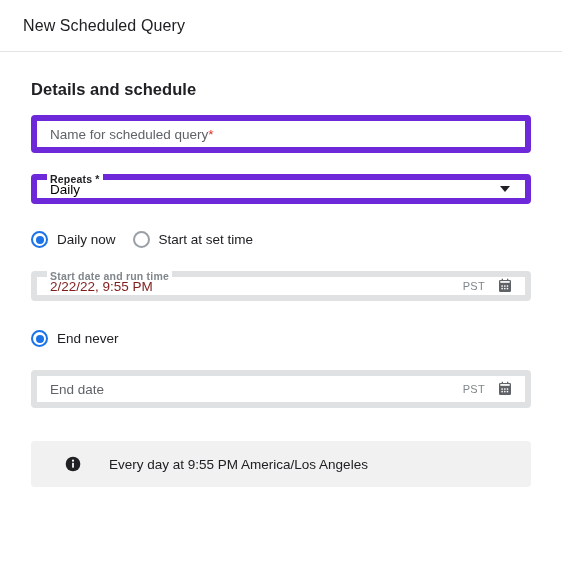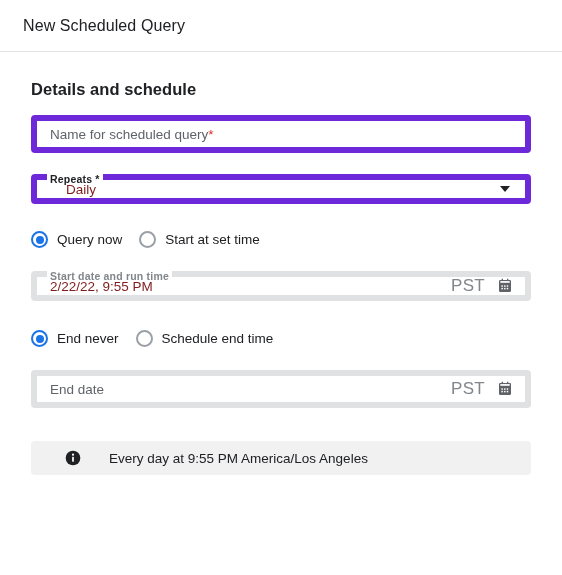--- a/index.html
+++ b/index.html
@@ -91,21 +91,21 @@
     color: #d93025;
     font-size: 13.5px;
   }
   .field-trailing {
     margin-left: auto;
     display: flex;
     align-items: center;
     gap: 12px;
   }
   .tz-label {
-    font-size: 17px;
+    font-size: 11px;
     color: #80868b;
     letter-spacing: 0.3px;
   }
 
   .name-field { margin-top: 16px; }
   .repeats-field { margin-top: 21px; }
   .start-field { margin-top: 0; }
   .end-field { margin-top: 0; }
 
   
@@ -160,21 +160,21 @@
   .radio-label {
     font-size: 13.5px;
     color: #202124;
   }
 
   
   .info-banner {
     margin-top: 33px;
     background: #f1f1f1;
     border-radius: 4px;
-    height: 34px;
+    height: 46px;
     display: flex;
     align-items: center;
     padding-left: 34px;
     gap: 28px;
   }
   .info-icon {
     flex: none;
     display: block;
   }
   .info-text {
@@ -194,32 +194,32 @@
   <div class="section-heading heading-details">Details and schedule</div>
 
   <div class="field name-field">
     <span class="field-placeholder">Name for scheduled query</span>
     <span class="req-star">*</span>
   </div>
 
 
   <div class="field has-label repeats-field">
     <span class="field-label">Repeats *</span>
-    <span class="field-value" style="color:#7f1d1d;margin-left:16px;">Daily</span>
+    <span class="field-value" style="color:#000000;">Daily</span>
     <span class="field-trailing">
       <span class="select-arrow"></span>
     </span>
   </div>
 
   <div class="radio-row start-row">
     <div class="radio-item">
       <span class="radio-outer checked">
         <span class="radio-dot"></span>
       </span>
-      <span class="radio-label">Query now</span>
+      <span class="radio-label">Daily now</span>
     </div>
     <div class="radio-item">
       <span class="radio-outer"></span>
       <span class="radio-label">Start at set time</span>
     </div>
   </div>
 
   <div class="field has-label disabled start-field">
     <span class="field-label muted">Start date and run time</span>
     <span class="field-value">2/22/22, 9:55 PM</span>
@@ -240,24 +240,20 @@
     </span>
   </div>
 
   <div class="radio-row end-row">
     <div class="radio-item">
       <span class="radio-outer checked">
         <span class="radio-dot"></span>
       </span>
       <span class="radio-label">End never</span>
     </div>
-    <div class="radio-item">
-      <span class="radio-outer"></span>
-      <span class="radio-label">Schedule end time</span>
-    </div>
   </div>
 
   <div class="field disabled end-field">
     <span class="field-placeholder">End date</span>
     <span class="field-trailing">
       <span class="tz-label">PST</span>
       <svg class="cal-icon" width="16" height="16" viewBox="0 0 24 24">
         <path fill="#5f6368" d="M7 1h2v2h6V1h2v2h2a2 2 0 0 1 2 2v14a2 2 0 0 1-2 2H5a2 2 0 0 1-2-2V5a2 2 0 0 1 2-2h2V1z"></path>
         <rect x="5" y="4.6" width="14" height="2.6" fill="#ffffff"></rect>
         <g fill="#ffffff">

